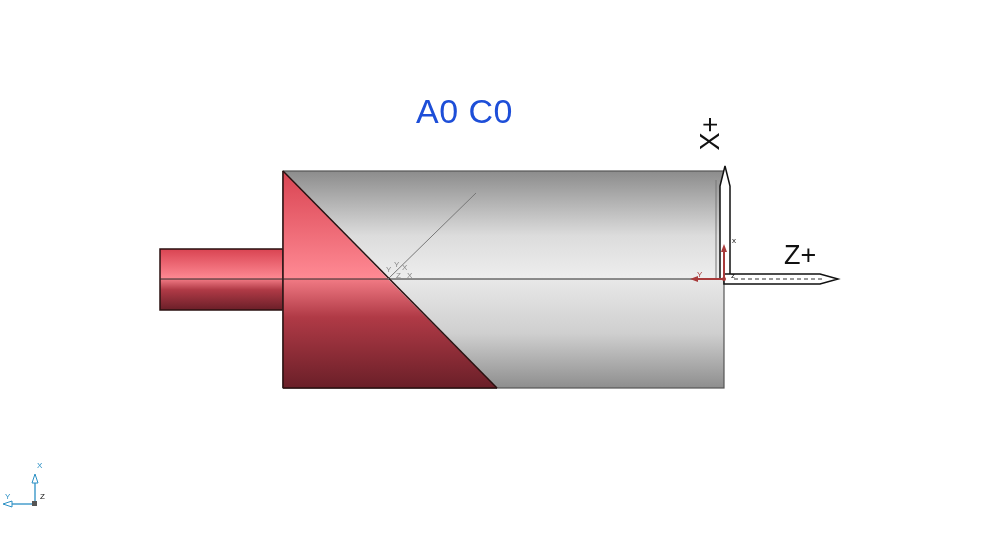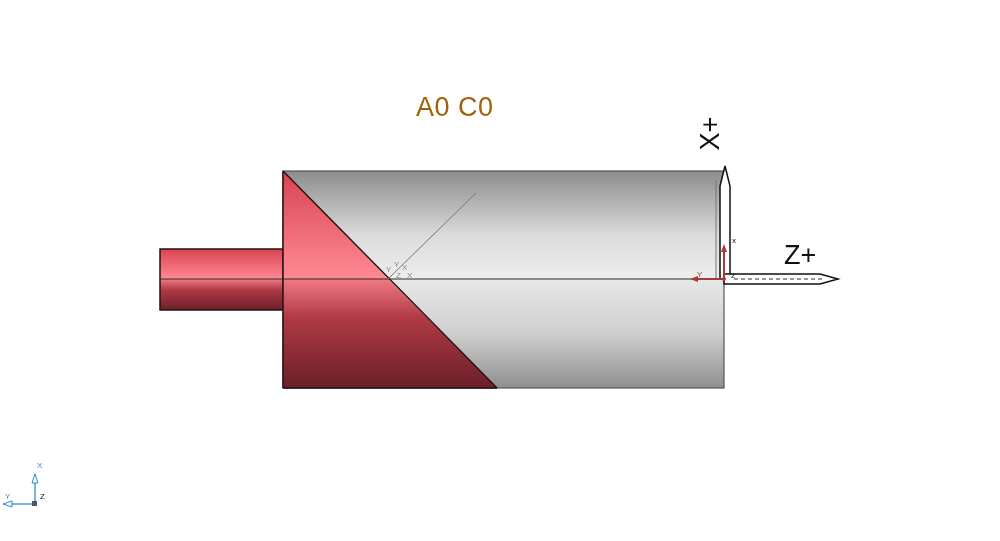--- a/index.html
+++ b/index.html
@@ -1,17 +1,17 @@
 <!DOCTYPE html>
 <html><head>
 <meta charset="utf-8">
 <style>
   html, body { margin: 0; padding: 0; background: #ffffff; }
   .viewport { position: relative; width: 1000px; height: 541px; background: #ffffff; overflow: hidden; font-family: "Liberation Sans", sans-serif; }
-  .title { position: absolute; left: 416px; top: 92px; font-size: 27px; color: #a16207; letter-spacing: 0.5px; }
+  .title { position: absolute; left: 416px; top: 92px; font-size: 34px; color: #1d4ed8; letter-spacing: 0.5px; }
   .xplus { position: absolute; left: 694px; top: 118px; font-size: 27px; color: #111; transform: rotate(-90deg); transform-origin: center; }
   .zplus { position: absolute; left: 784px; top: 240px; font-size: 27px; color: #111; }
   svg { position: absolute; left: 0; top: 0; }
   .tiny { font-family: "Liberation Sans", sans-serif; font-size: 8px; }
 </style>
 </head>
 <body>
 
 <div class="viewport">
 

